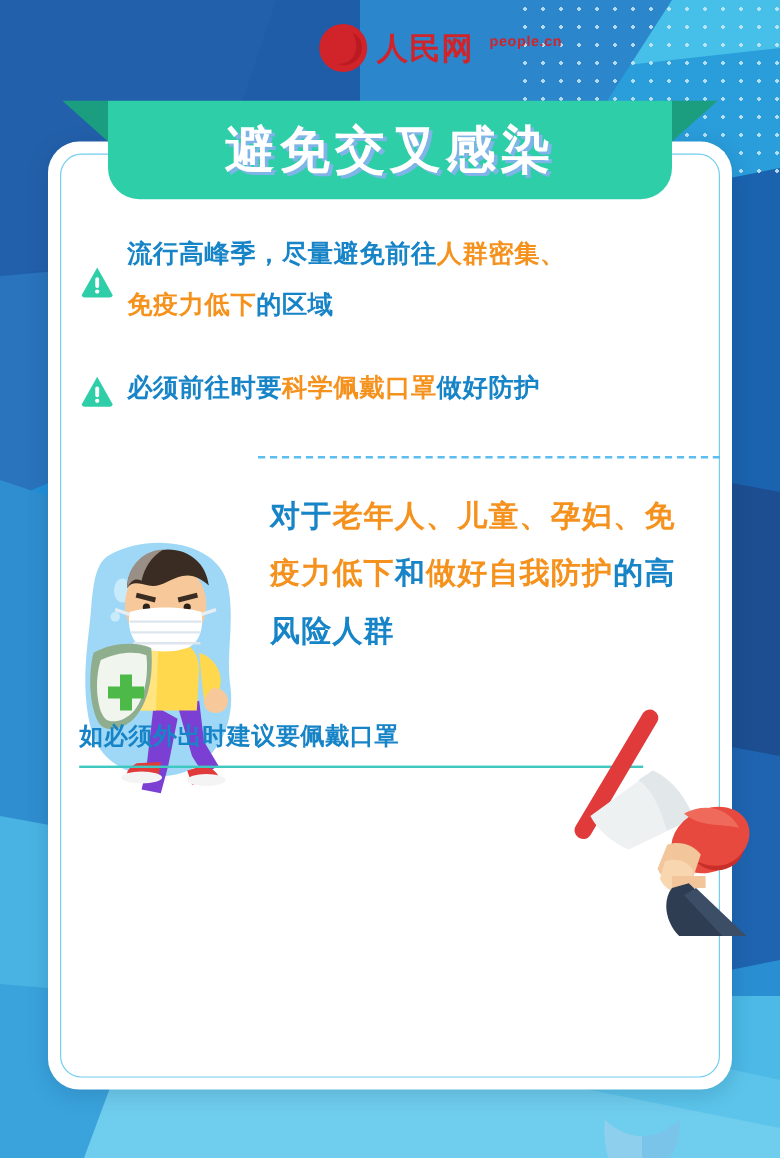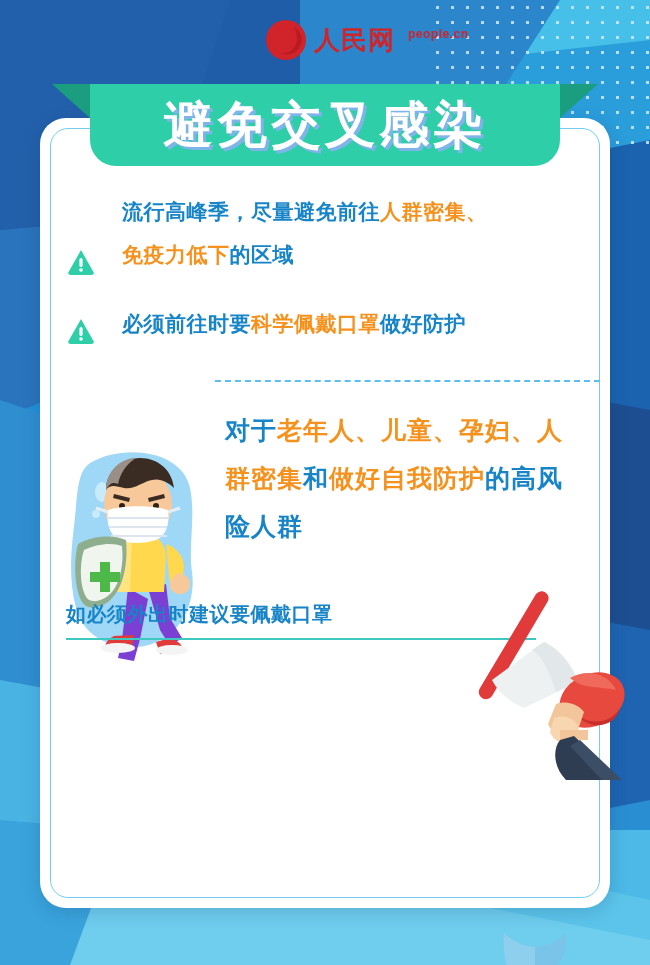--- a/index.html
+++ b/index.html
@@ -48,34 +48,34 @@
   }
   .ribbon-fold.left  { left:52px;  border-top:34px solid #1a9e7f; border-left:38px solid transparent; }
   .ribbon-fold.right { right:52px; border-top:34px solid #1a9e7f; border-right:38px solid transparent; }
   #ribbon {
     position:absolute; left:90px; right:90px; top:0; height:82px;
     background:#2ecfa8;
     border-radius:0 0 26px 26px;
     display:flex; align-items:center; justify-content:center;
   }
   #ribbon-title {
-    font-size:50px; font-weight:bold; color:#ffffff;
+    font-size:42px; font-weight:bold; color:#ffffff;
     letter-spacing:4px;
     text-shadow:3px 3px 0 #7fb4e8;
     white-space:nowrap;
   }
 
   
   #content {
     position:absolute; left:0; top:0; width:570px; height:790px;
     padding:72px 26px 0 26px;
     z-index:5;
   }
 
-  .bullet-row { display:flex; align-items:flex-end; margin-bottom:26px;gap:16px; }
+  .bullet-row { display:flex; align-items:center; margin-bottom:26px; }
   .warn-icon { flex:0 0 auto; width:30px; height:28px; margin:4px 10px 0 0; position:relative; }
   .warn-icon svg { display:block; }
 
   .bullet-text {
     font-size:21px; font-weight:bold; line-height:43px;
     color:#1784c7; letter-spacing:.5px;
   }
   .hl { color:#f5921e; }
 
   .dash-divider {
@@ -225,21 +225,21 @@
     <path d="M46 62 c16-5 44-5 60 0 2 14-2 26-12 30 -12 4-26 4-36 0 -10-4-14-16-12-30z" fill="#ffffff"></path>
     <path d="M46 70 h60 M47 79 h58 M49 88 h56" stroke="#dde6ee" stroke-width="2" fill="none"></path>
     <path d="M46 64 l-12-4 M106 64 l12-4" stroke="#e6eef5" stroke-width="3" fill="none"></path>
 
     <path d="M16 96 c14-8 34-10 48-4 2 22-2 44-12 56 -8 10-20 14-28 10 -10-6-14-40-8-62z" fill="#8fae8d"></path>
     <path d="M22 102 c12-6 28-8 38-4 2 18-2 36-10 46 -7 8-17 11-23 8 -8-5-11-32-5-50z" fill="#f0f5ee"></path>
     <path d="M38 114 h10 v10 h10 v10 h-10 v10 h-10 v-10 h-10 v-10 h10z" fill="#4cb949"></path>
   </svg>
 
   <div id="mid-block">
-    <span>对于</span><span class="hl">老年人、儿童、孕妇、人群密集</span><span>和</span><span class="hl">做好自我防护</span><span>的高风险人群</span>
+    <span>对于</span><span class="hl">老年人、儿童、孕妇、免疫力低下</span><span>和</span><span class="hl">做好自我防护</span><span>的高风险人群</span>
   </div>
 
   <div id="bottom-lines">
     <div class="bline">
       <span>如必须外出时建议要佩戴口罩</span>
     </div>
   </div>
 
   <svg id="mask-icon" viewBox="0 0 70 55">
     <path d="M4 10 c10 10 22 14 31 14 9 0 21-4 31-14 2 18-6 36-22 42 -6 2-12 2-18 0 C10 46 2 28 4 10z" fill="#79c4e8"></path>

